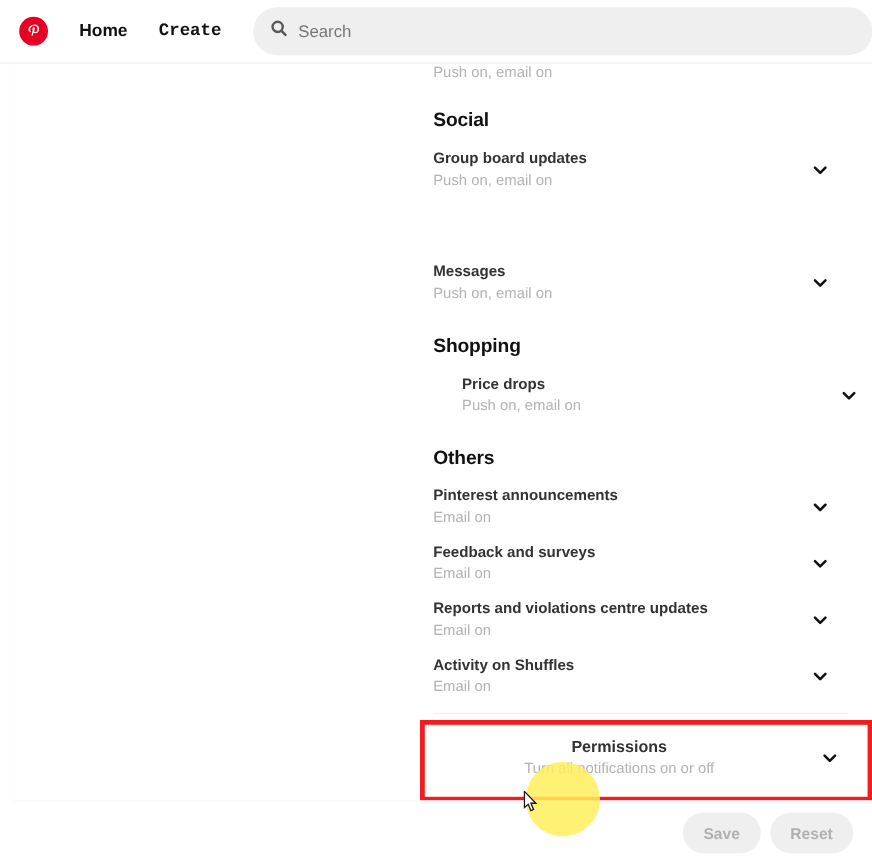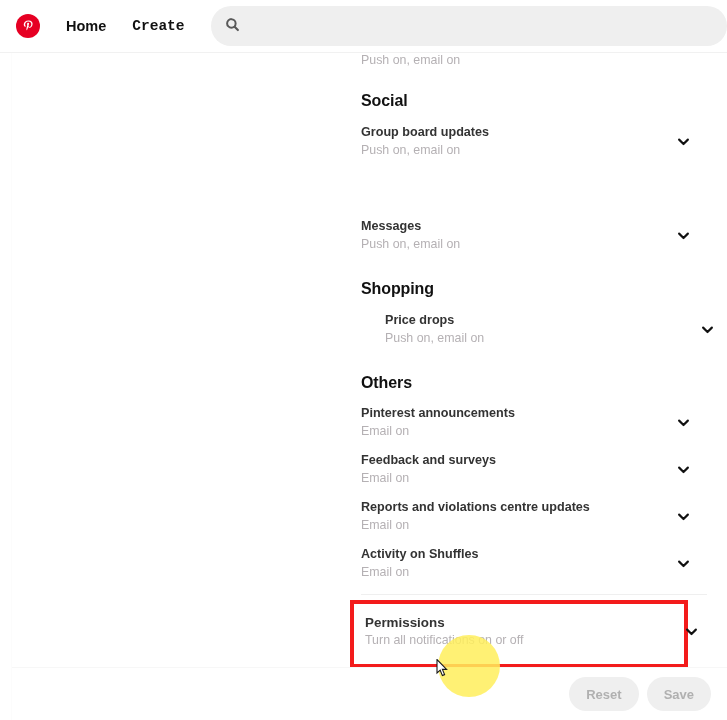--- a/index.html
+++ b/index.html
@@ -152,24 +152,25 @@
     width: 346px;
     height: 1px;
     background: #efefef;
   }
 
   
   #permissions-highlight {
     position: absolute;
     left: 0px;
     top: 547px;
-    width: 338px;
+    width: 377px;
     height: 68px;
     border: 4px solid #f31b1b;
     background: #ffffff;
+    text-align: center;
   }
   #row-permissions {
     position: absolute;
     left: 11px;
     top: 11px;
     width: 346px;
   }
   #row-permissions .row-title { font-size: 13.4px; }
   #row-permissions .chev { right: 10px; }
 
@@ -238,20 +239,21 @@
   <div class="nav-link" id="nav-home">Home</div>
   <div class="nav-link" id="nav-create">Create</div>
 
   <div id="search-wrap">
     <span id="search-icon">
       <svg width="15" height="15" viewBox="0 0 24 24">
         <path fill="none" stroke="#3f3f3f" stroke-width="3.2" d="M10.2 3.4a6.8 6.8 0 1 0 0 13.6 6.8 6.8 0 0 0 0-13.6z"></path>
         <path fill="none" stroke="#3f3f3f" stroke-width="3.4" stroke-linecap="round" d="M15.4 15.6 L20.6 20.8"></path>
       </svg>
     </span>
+    <input id="search-input" type="text" placeholder="Search" style="">
   </div>
 </div>
 
 <div id="page">
 
   <div id="left-rail"></div>
 
   <div id="settings-col">
 
     <div class="row" id="row-cut">
@@ -345,22 +347,22 @@
           <svg width="15" height="15" viewBox="0 0 24 24">
               <path fill="none" stroke="#111" stroke-width="3.4" stroke-linecap="round" stroke-linejoin="round" d="M5 9l7 7 7-7"></path>
             </svg>
         </span>
       </div>
     </div>
   </div>
 
   <div id="footer">
     <div id="footer-actions">
+      <button class="pill-btn">Save</button>
       <button class="pill-btn">Reset</button>
-      <button class="pill-btn">Save</button>
     </div>
   </div>
 
   <div id="click-halo"></div>
 
   <span id="mouse-cursor">
     <svg width="12" height="18" viewBox="0 0 12 18">
       <path d="M1 0.5 L1 14 L4.2 11.2 L6.4 16.6 L8.6 15.6 L6.4 10.4 L10.6 10.4 Z" fill="#ffffff" stroke="#1a1a1a" stroke-width="1.1"></path>
     </svg>
   </span>

